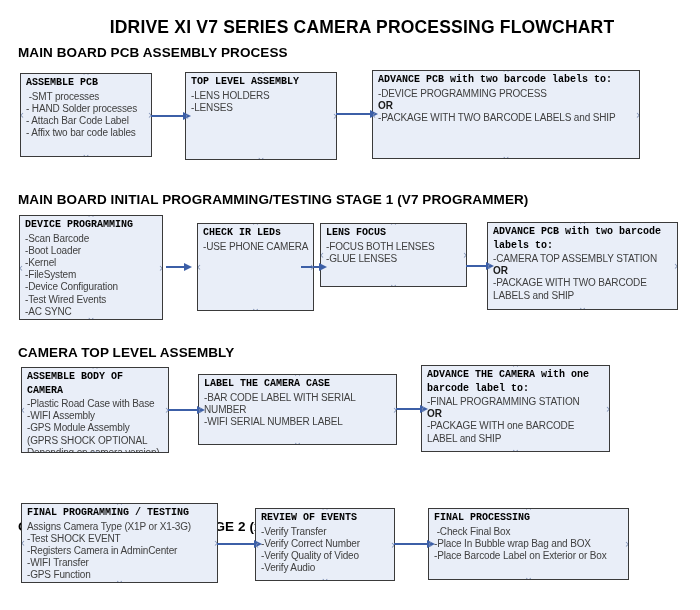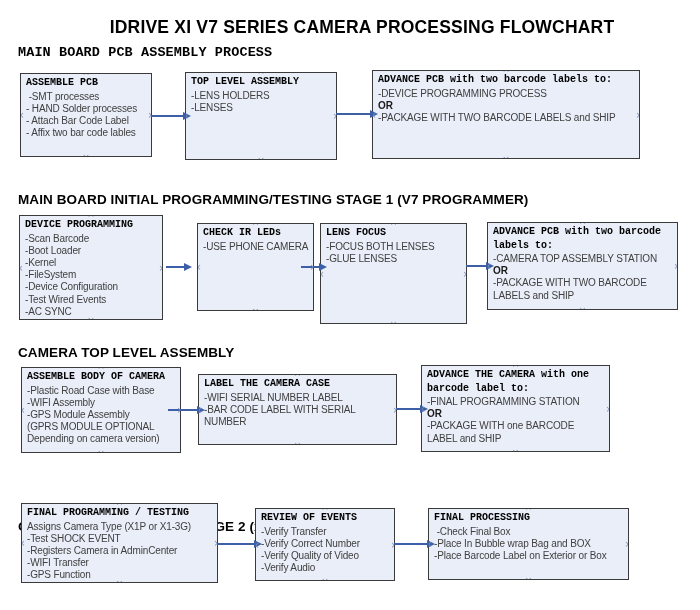--- a/index.html
+++ b/index.html
@@ -8,44 +8,44 @@
     font-family:"Liberation Sans", sans-serif;overflow:hidden;
   }
   .page-title{
     position:absolute;left:12px;top:17px;width:700px;text-align:center;
     font-size:17.5px;font-weight:bold;color:#000;letter-spacing:0.2px;
   }
   .sh{
     position:absolute;left:18px;font-size:13.5px;font-weight:bold;color:#000;
     white-space:nowrap;letter-spacing:0.1px;
   }
-  .sh0{top:45px;font-family:Liberation Mono, monospace;} .sh1{top:192px;} .sh2{top:345px;} .sh3{top:479px;margin-top:40px;}
+  .sh0{top:45px;} .sh1{top:192px;} .sh2{top:345px;} .sh3{top:479px;margin-top:40px;}
   .bx{
     position:absolute;background:#e9eef8;border:1.6px solid #3a3a3a;
     box-sizing:border-box;padding:2px 4px 2px 5px;overflow:hidden;
   }
   .bt{
     font-size:10px;font-weight:bold;color:#000;line-height:13.5px;
     margin-bottom:1px;
     font-family:Liberation Mono, monospace;
   }
   .ln{
     font-size:10px;color:#404040;line-height:12.2px;
     white-space:pre-wrap;letter-spacing:-0.15px;
   }
   .ln.b{font-weight:bold;color:#1a1a1a;}
   
   .s0b0{left:20px;top:73px;width:132px;height:84px;}
   .s0b1{left:185px;top:72px;width:152px;height:88px;}
   .s0b2{left:372px;top:70px;width:268px;height:89px;}
   .s1b0{left:19px;top:215px;width:144px;height:105px;}
   .s1b1{left:185px;top:223px;width:117px;height:88px;margin-left:12px;}
-  .s1b2{left:320px;top:223px;width:147px;height:101px;}
+  .s1b2{left:320px;top:223px;width:147px;height:64px;}
   .s1b3{left:487px;top:222px;width:191px;height:88px;}
-  .s2b0{left:21px;top:367px;width:160px;height:86px;}
+  .s2b0{left:21px;top:367px;width:148px;height:86px;}
   .s2b1{left:198px;top:374px;width:199px;height:71px;}
   .s2b2{left:421px;top:365px;width:189px;height:87px;}
   .s3b0{left:21px;top:503px;width:197px;height:80px;}
   .s3b1{left:255px;top:508px;width:140px;height:73px;}
   .s3b2{left:428px;top:508px;width:201px;height:72px;}
   
   .arrow{
     position:absolute;height:1.6px;background:#3c5fa7;
   }
   .arrow::after{
@@ -144,31 +144,31 @@
     <span class="hd hd-b">×</span>
     <span class="hd hd-l">×</span>
     <span class="hd hd-r">×</span>
   </div>
 
 <div class="bx s2b0">
   <div class="bt">ASSEMBLE BODY OF CAMERA</div>
   <div class="ln">-Plastic Road Case with Base</div>
   <div class="ln">-WIFI Assembly</div>
   <div class="ln">-GPS Module Assembly</div>
-  <div class="ln">(GPRS MODULE OPTIONAL</div>
+  <div class="ln">(GPRS SHOCK OPTIONAL</div>
   <div class="ln">Depending on camera version)</div>
 <span class="hd hd-t">×</span>
     <span class="hd hd-b">×</span>
     <span class="hd hd-l">×</span>
     <span class="hd hd-r">×</span>
   </div>
 <div class="bx s2b1">
   <div class="bt">LABEL THE CAMERA CASE</div>
+  <div class="ln">-BAR CODE LABEL WITH SERIAL NUMBER</div>
   <div class="ln">-WIFI SERIAL NUMBER LABEL</div>
-  <div class="ln">-BAR CODE LABEL WITH SERIAL NUMBER</div>
 <span class="hd hd-t">×</span>
     <span class="hd hd-b">×</span>
     <span class="hd hd-l">×</span>
     <span class="hd hd-r">×</span>
   </div>
 <div class="bx s2b2">
   <div class="bt">ADVANCE THE CAMERA with one barcode label to:</div>
   <div class="ln">-FINAL PROGRAMMING STATION</div>
   <div class="ln b">OR</div>
   <div class="ln">-PACKAGE WITH one BARCODE LABEL and SHIP</div>

